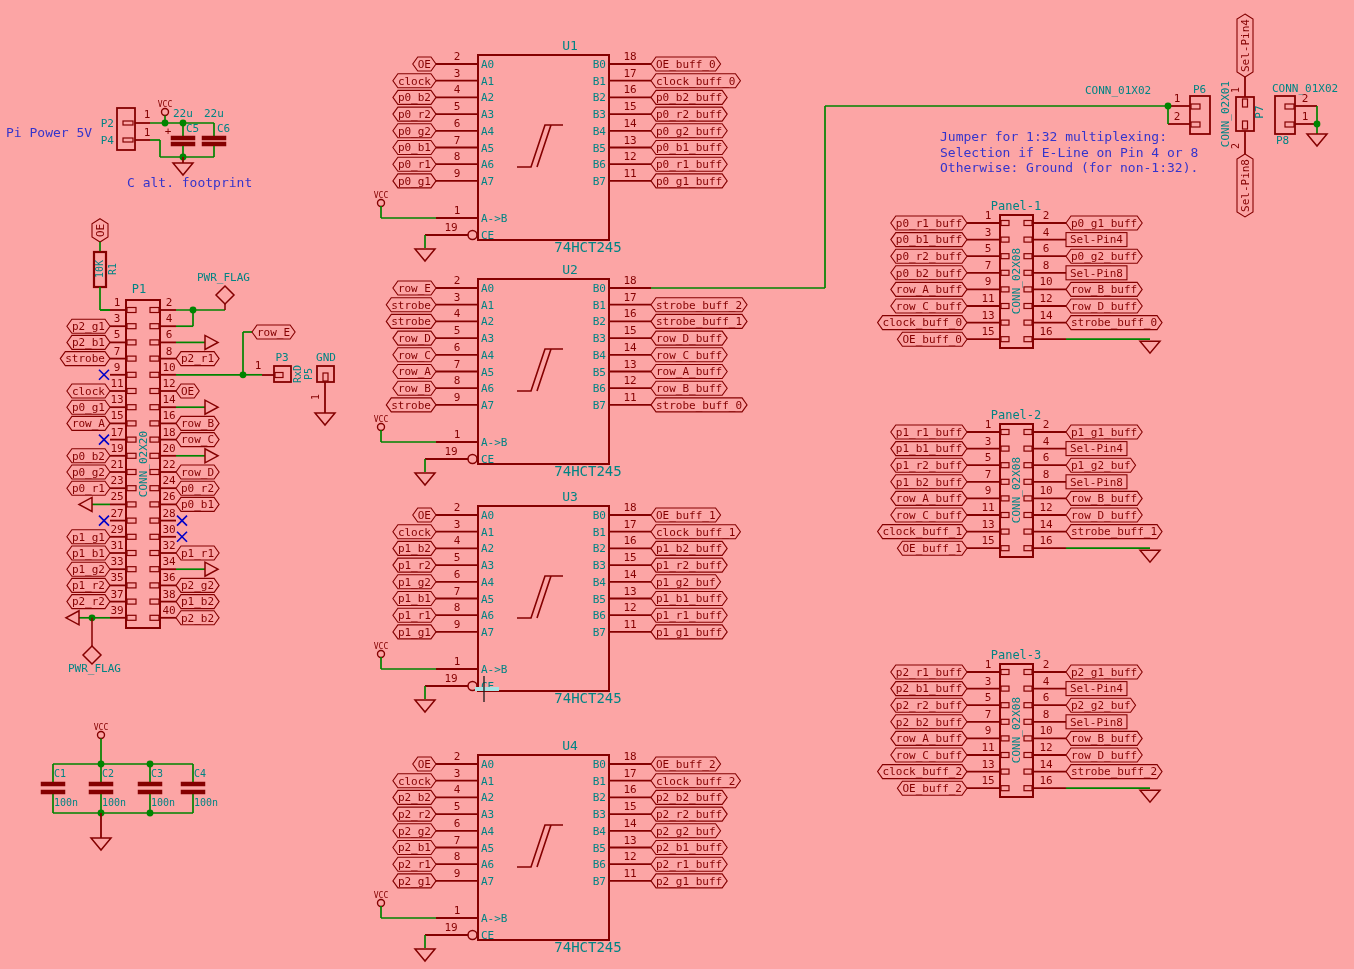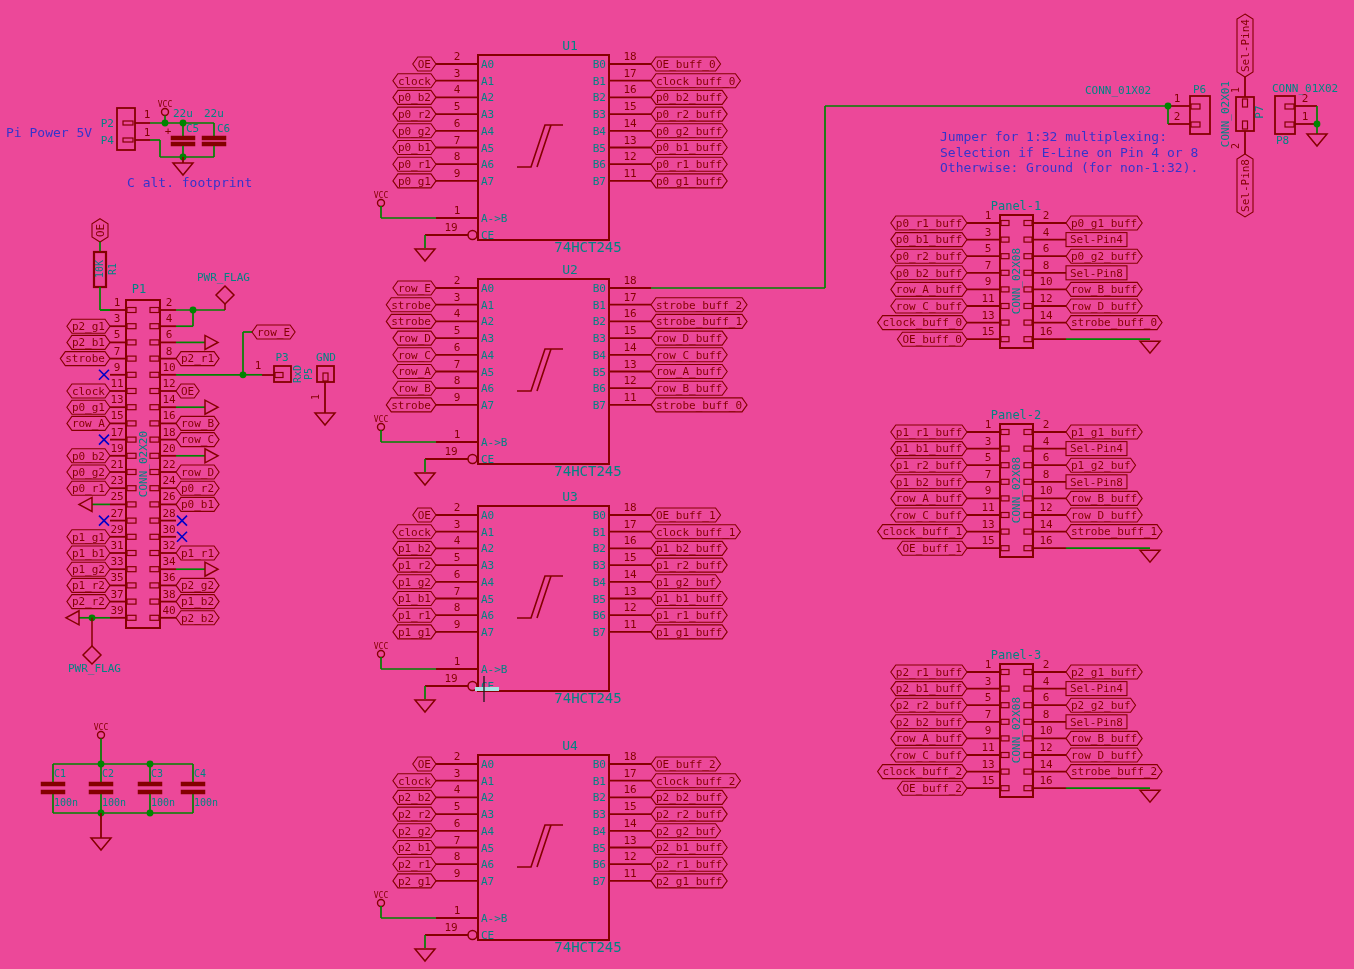--- a/index.html
+++ b/index.html
@@ -1,16 +1,16 @@
 <!DOCTYPE html>
 <html><head>
 <meta charset="utf-8">
 <style>
   html,body{margin:0;padding:0;background:#fff;}
-  .canvas{position:relative;width:1354px;height:969px;background:#ec4899;overflow:hidden;}
+  .canvas{position:relative;width:1354px;height:969px;background:#fca5a5;overflow:hidden;}
   svg{position:absolute;left:0;top:0;}
   svg text{font-family:"DejaVu Sans Mono","Liberation Mono",monospace;}
 </style>
 </head>
 <body>
 
 <div class="canvas">
   <svg width="1354" height="969" viewBox="0 0 1354 969">
       <rect x="478" y="55" width="131" height="185" fill="none" stroke="#840000" stroke-width="2"></rect>
       <text x="570" y="50" fill="#008484" font-size="13" text-anchor="middle">U1</text>

